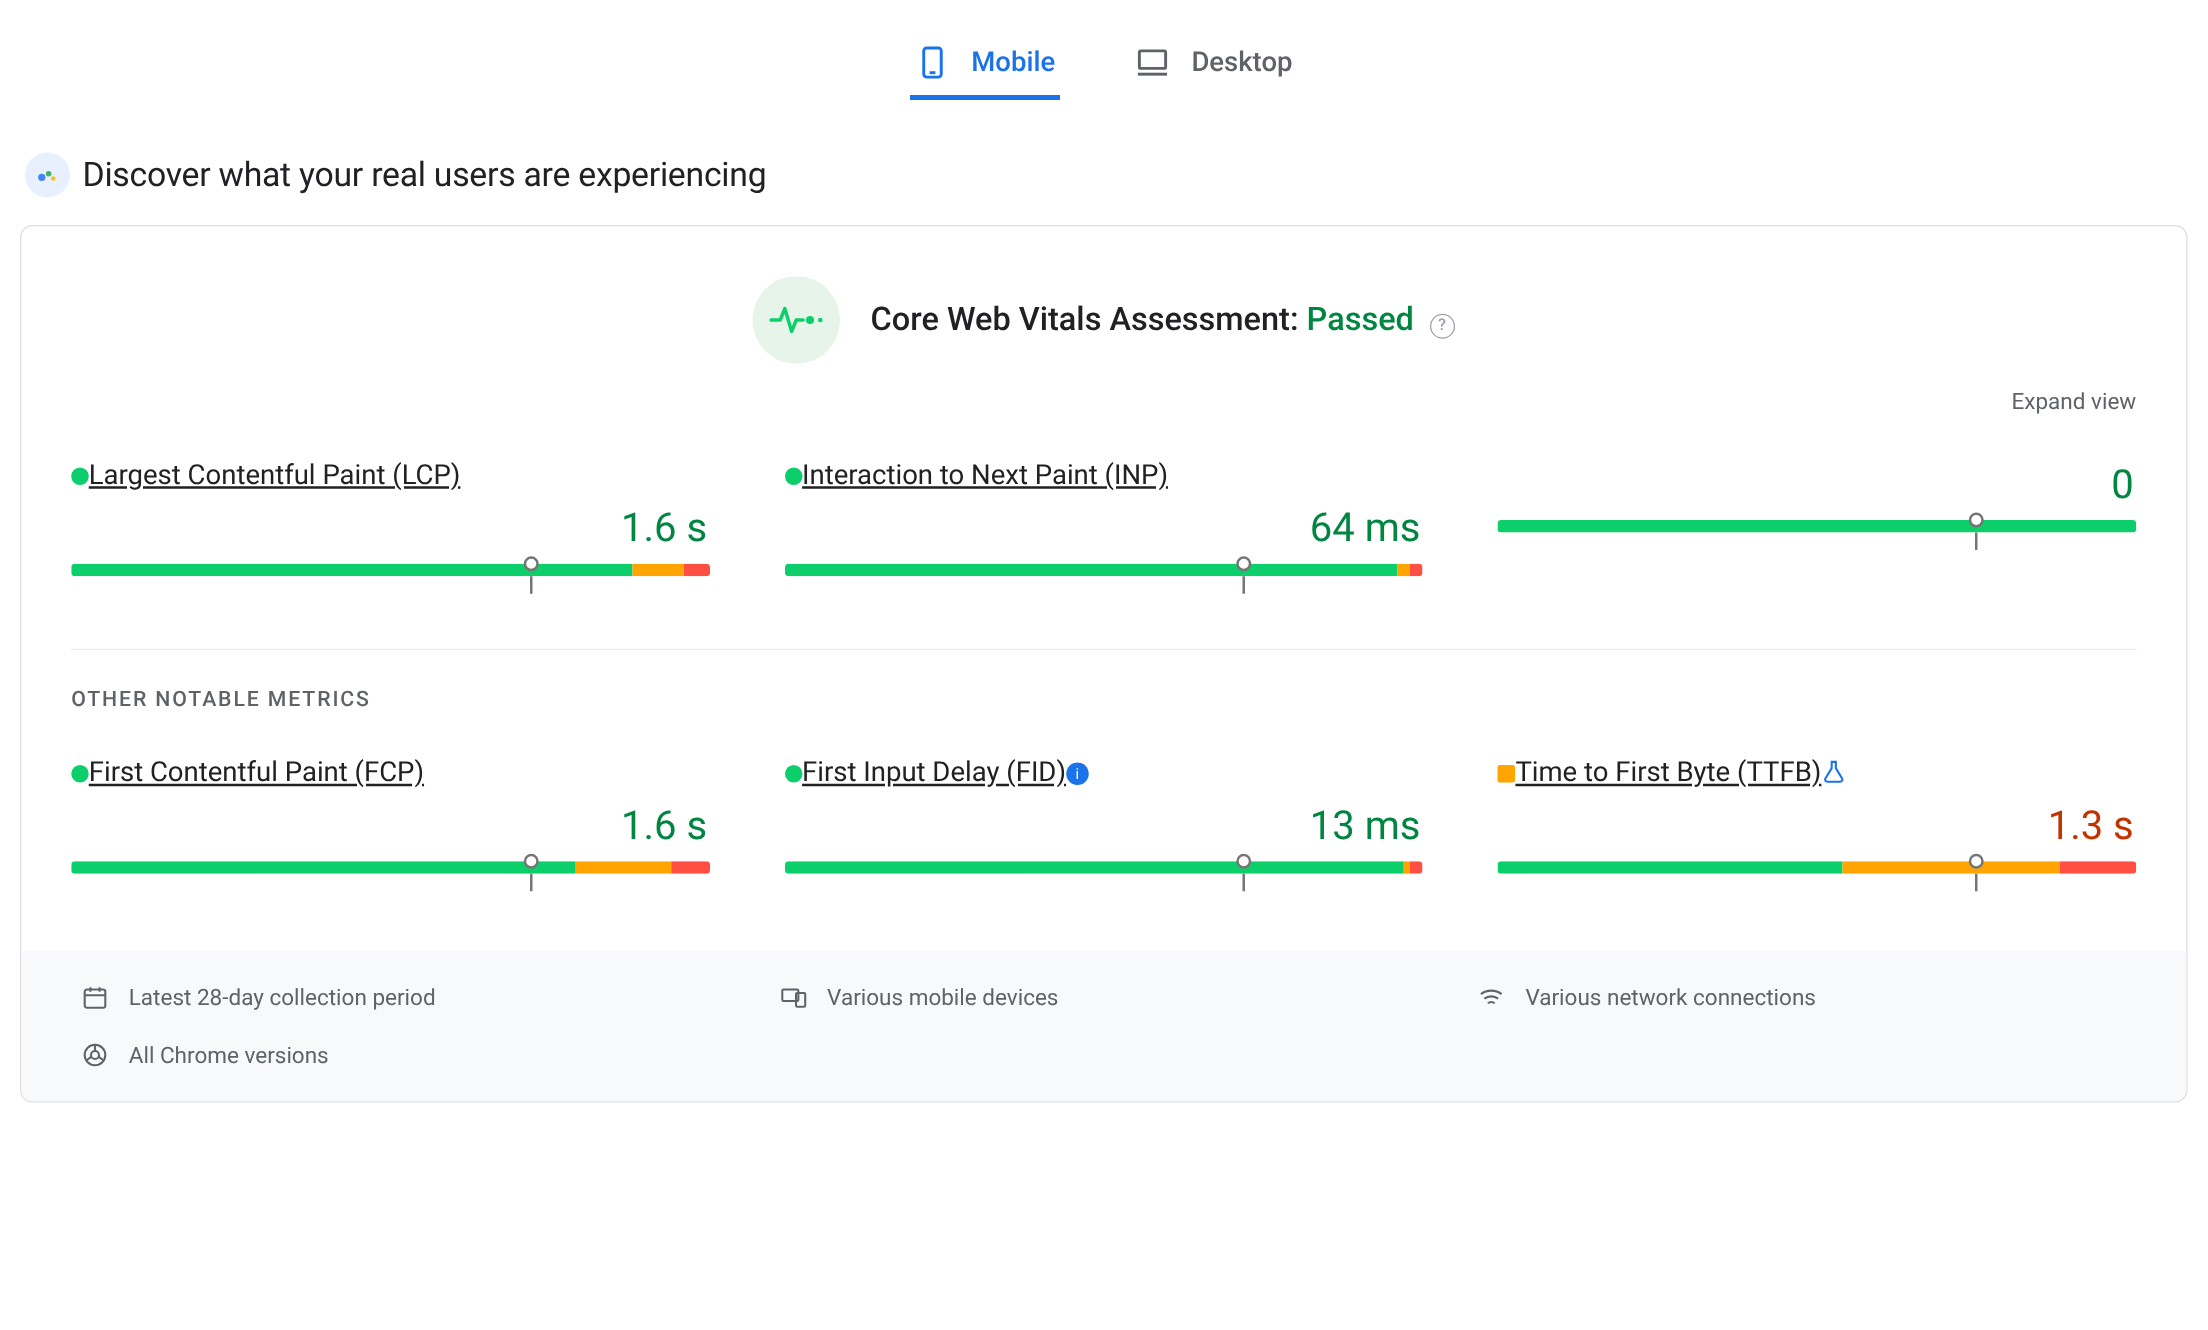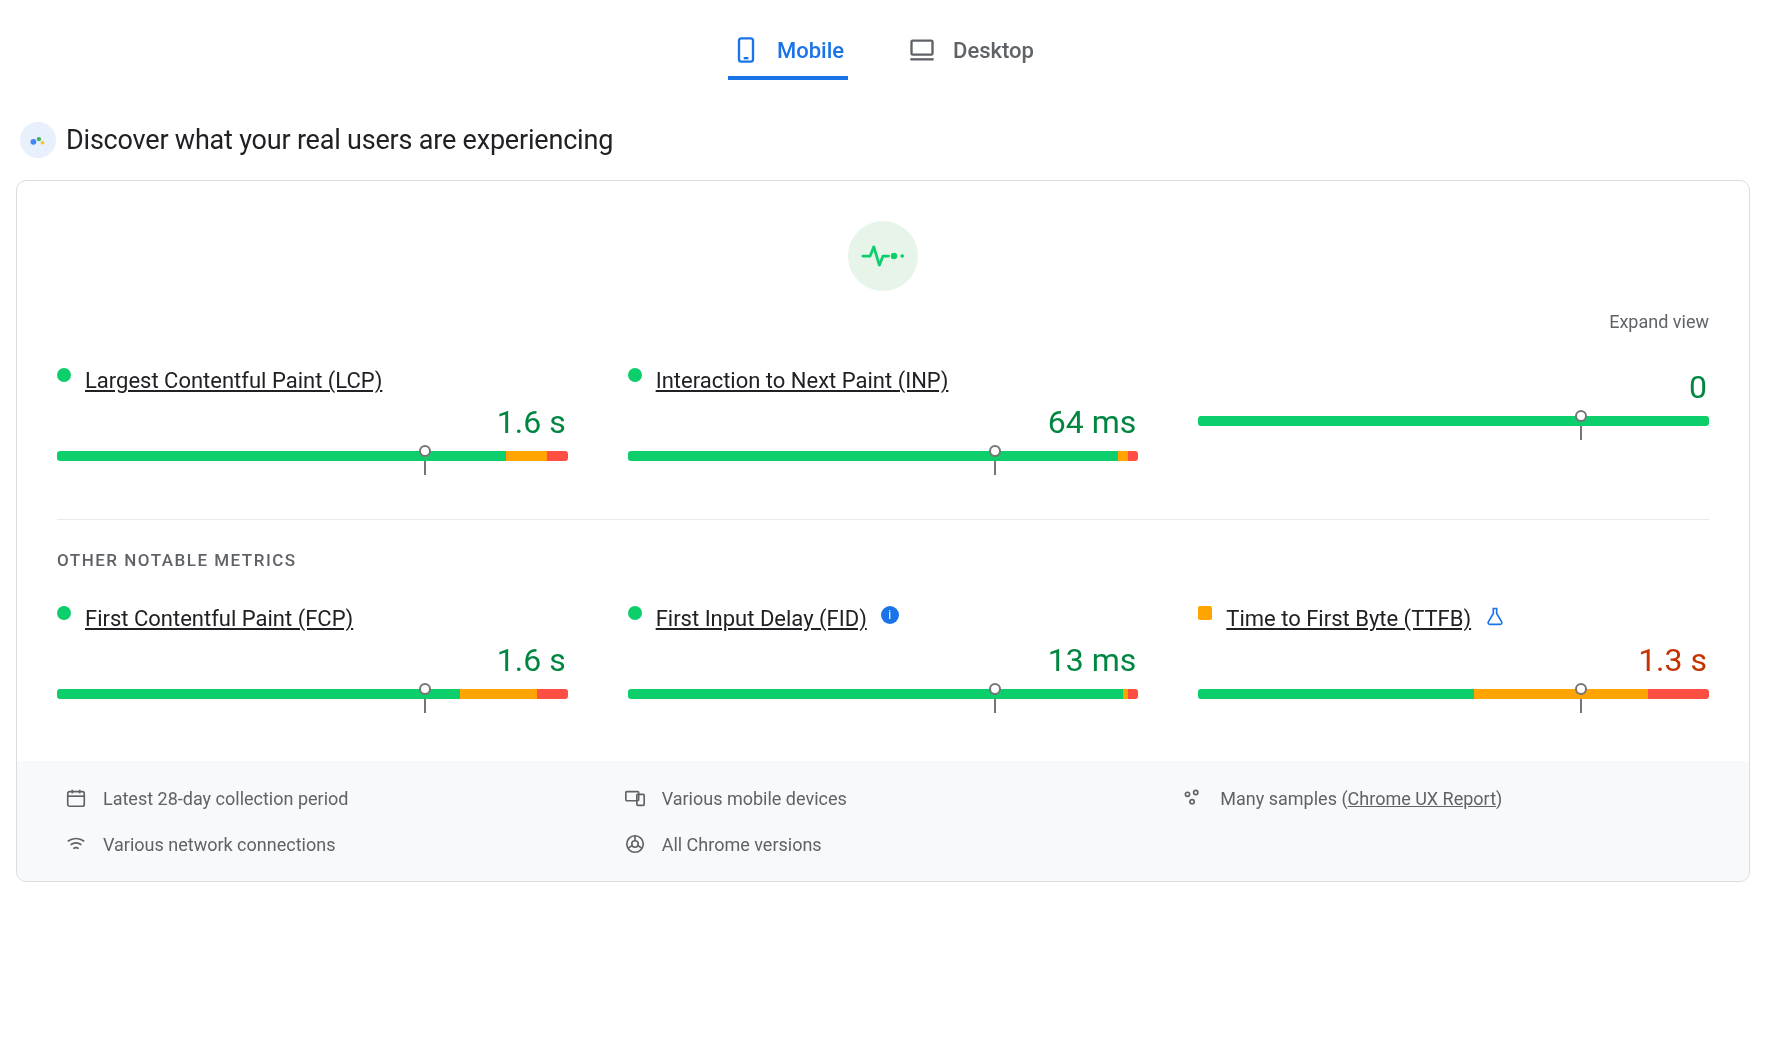--- a/index.html
+++ b/index.html
@@ -43,21 +43,21 @@
   .assessment-text .status{color:var(--green-text)}
   .help-icon{display:inline-flex;align-items:center;justify-content:center;width:20px;height:20px;border:1.5px solid #9aa0a6;border-radius:50%;font-size:13px;color:#9aa0a6;margin-left:6px;cursor:pointer}
   .expand-row{align-self:flex-end;margin-top:16px;color:var(--muted);font-size:18px;cursor:pointer}
 
   
   .metric-grid{display:grid;grid-template-columns:repeat(3,1fr);gap:60px 60px;margin-top:36px}
   .metric-divider{border:0;border-top:1px solid #e8eaed;margin:44px 0 30px}
   .subhead{font-size:17px;letter-spacing:1.5px;color:var(--muted);font-weight:500;margin:0 0 28px}
 
   .metric{display:flex;flex-direction:column;gap:10px}
-  .metric-label-row{display:flex;gap:14px}
+  .metric-label-row{display:flex;align-items:center;}
   .dot{width:14px;height:14px;border-radius:50%}
   .square{width:14px;height:14px;border-radius:2px}
   .dot.green,.value.green{color:var(--green-text)}
   .dot.green{background:var(--green)}
   .square.orange{background:var(--orange)}
   .value.orange{color:var(--orange-text)}
   .metric-name{font-size:22px;text-decoration:underline;color:var(--text)}
   .info-dot{width:18px;height:18px;border-radius:50%;background:var(--blue);color:#fff;font-size:12px;display:inline-flex;align-items:center;justify-content:center}
   .flask-icon{color:var(--blue)}
   .value{font-size:32px;font-weight:400;text-align:right;padding-right:2px}
@@ -116,20 +116,24 @@
 
   <div class="assessment">
     <div class="assessment-row">
       <div class="pulse-badge">
         <svg width="44" height="28" viewBox="0 0 48 28" fill="none" stroke="#0cce6b" stroke-width="3" stroke-linecap="round" stroke-linejoin="round">
             <path d="M2 14h8l4-10 6 20 4-10h6"></path>
             <circle cx="36" cy="14" r="3.5" fill="#0cce6b" stroke="none"></circle>
             <circle cx="45" cy="14" r="2" fill="#0cce6b" stroke="none"></circle>
           </svg>
       </div>
+      <div class="assessment-text">
+        <span>Core Web Vitals Assessment: </span><span class="status">Passed</span>
+        <span class="help-icon">?</span>
+      </div>
     </div>
     <div class="expand-row">Expand view</div>
   </div>
 
   <div class="metric-grid" id="core-grid">
       <div class="metric">
         <div class="metric-label-row">
           <span class="dot green"></span>
           <span class="metric-name">Largest Contentful Paint (LCP)</span>
         </div>
@@ -247,30 +251,20 @@
       <span>Latest 28-day collection period</span>
     </div>
     <div class="footer-item">
       <svg viewBox="0 0 24 24">
           <rect x="2" y="5" width="14" height="10" rx="1"></rect>
           <rect x="14" y="8" width="8" height="12" rx="1"></rect>
         </svg>
       <span>Various mobile devices</span>
     </div>
     <div class="footer-item">
-      <svg viewBox="0 0 24 24" fill="currentColor" stroke="none">
-          <circle cx="6" cy="8" r="2.3"></circle>
-          <circle cx="15" cy="6" r="2.3"></circle>
-          <circle cx="11" cy="16" r="2.3"></circle>
-        </svg>
-      <span>
-        <span>Many samples (</span><a class="u">Chrome UX Report</a><span>)</span>
-      </span>
-    </div>
-    <div class="footer-item">
       <svg viewBox="0 0 24 24">
           <path d="M3 9a15 15 0 0 1 18 0"></path>
           <path d="M6 13a10 10 0 0 1 12 0"></path>
           <path d="M9 17a5 5 0 0 1 6 0"></path>
         </svg>
       <span>Various network connections</span>
     </div>
     <div class="footer-item">
       <svg viewBox="0 0 24 24">
           <circle cx="12" cy="12" r="9"></circle>

